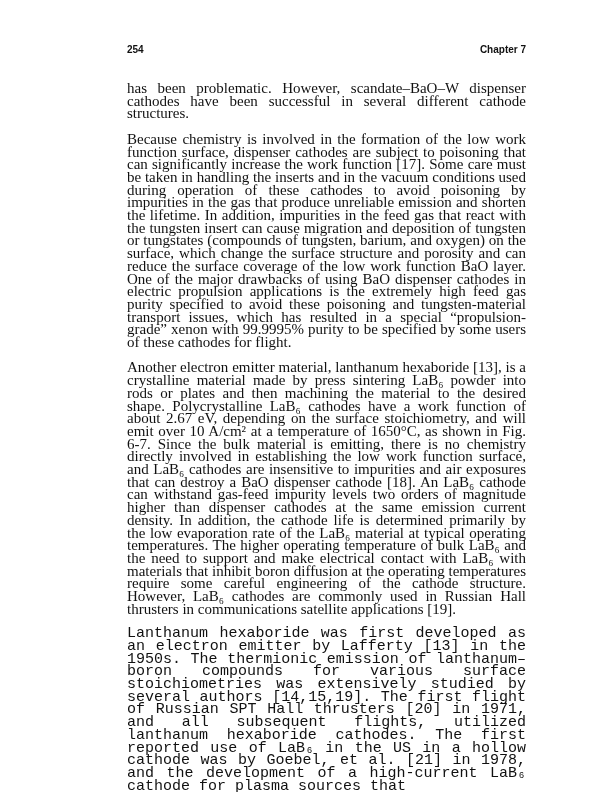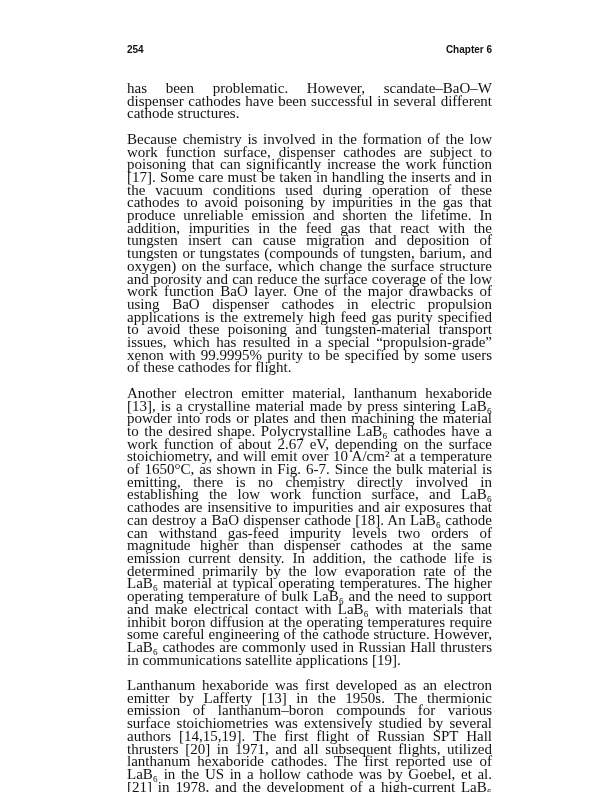--- a/index.html
+++ b/index.html
@@ -7,21 +7,21 @@
     padding: 0;
     background: #ffffff;
   }
   .page {
     position: relative;
     width: 612px;
     height: 792px;
     background: #ffffff;
     overflow: hidden;
     box-sizing: border-box;
-    padding: 44px 120px 0 127px;
+    padding: 44px 86px 0 127px;
     color: #111111;
   }
   .running-head {
     display: flex;
     justify-content: space-between;
     align-items: baseline;
     font-family: "Liberation Sans", "DejaVu Sans", sans-serif;
     font-size: 10px;
     font-weight: bold;
     color: #111111;
@@ -33,29 +33,30 @@
     line-height: 12.7px;
     color: #111111;
   }
   .body-text p {
     margin: 0 0 12.7px 0;
     text-align: justify;
     text-justify: inter-word;
   }
   .body-text p:last-child {
     margin-bottom: 0;
+    font-family: Liberation Mono, monospace;
   }
 </style>
 </head>
 <body>
 
 <div class="page">
   <header class="running-head">
     <span>254</span>
-    <span>Chapter 6</span>
+    <span>Chapter 7</span>
   </header>
   <main class="body-text">
     <p>has been problematic. However, scandate–BaO–W dispenser cathodes have been successful in several different cathode structures.</p>
     <p>Because chemistry is involved in the formation of the low work function surface, dispenser cathodes are subject to poisoning that can significantly increase the work function [17]. Some care must be taken in handling the inserts and in the vacuum conditions used during operation of these cathodes to avoid poisoning by impurities in the gas that produce unreliable emission and shorten the lifetime. In addition, impurities in the feed gas that react with the tungsten insert can cause migration and deposition of tungsten or tungstates (compounds of tungsten, barium, and oxygen) on the surface, which change the surface structure and porosity and can reduce the surface coverage of the low work function BaO layer. One of the major drawbacks of using BaO dispenser cathodes in electric propulsion applications is the extremely high feed gas purity specified to avoid these poisoning and tungsten-material transport issues, which has resulted in a special “propulsion-grade” xenon with 99.9995% purity to be specified by some users of these cathodes for flight.</p>
     <p>Another electron emitter material, lanthanum hexaboride [13], is a crystalline material made by press sintering LaB₆ powder into rods or plates and then machining the material to the desired shape. Polycrystalline LaB₆ cathodes have a work function of about 2.67 eV, depending on the surface stoichiometry, and will emit over 10 A/cm² at a temperature of 1650°C, as shown in Fig. 6-7. Since the bulk material is emitting, there is no chemistry directly involved in establishing the low work function surface, and LaB₆ cathodes are insensitive to impurities and air exposures that can destroy a BaO dispenser cathode [18]. An LaB₆ cathode can withstand gas-feed impurity levels two orders of magnitude higher than dispenser cathodes at the same emission current density. In addition, the cathode life is determined primarily by the low evaporation rate of the LaB₆ material at typical operating temperatures. The higher operating temperature of bulk LaB₆ and the need to support and make electrical contact with LaB₆ with materials that inhibit boron diffusion at the operating temperatures require some careful engineering of the cathode structure. However, LaB₆ cathodes are commonly used in Russian Hall thrusters in communications satellite applications [19].</p>
     <p>Lanthanum hexaboride was first developed as an electron emitter by Lafferty [13] in the 1950s. The thermionic emission of lanthanum–boron compounds for various surface stoichiometries was extensively studied by several authors [14,15,19]. The first flight of Russian SPT Hall thrusters [20] in 1971, and all subsequent flights, utilized lanthanum hexaboride cathodes. The first reported use of LaB₆ in the US in a hollow cathode was by Goebel, et al. [21] in 1978, and the development of a high-current LaB₆ cathode for plasma sources that</p>
   </main>
 </div>
 
 </body></html>

